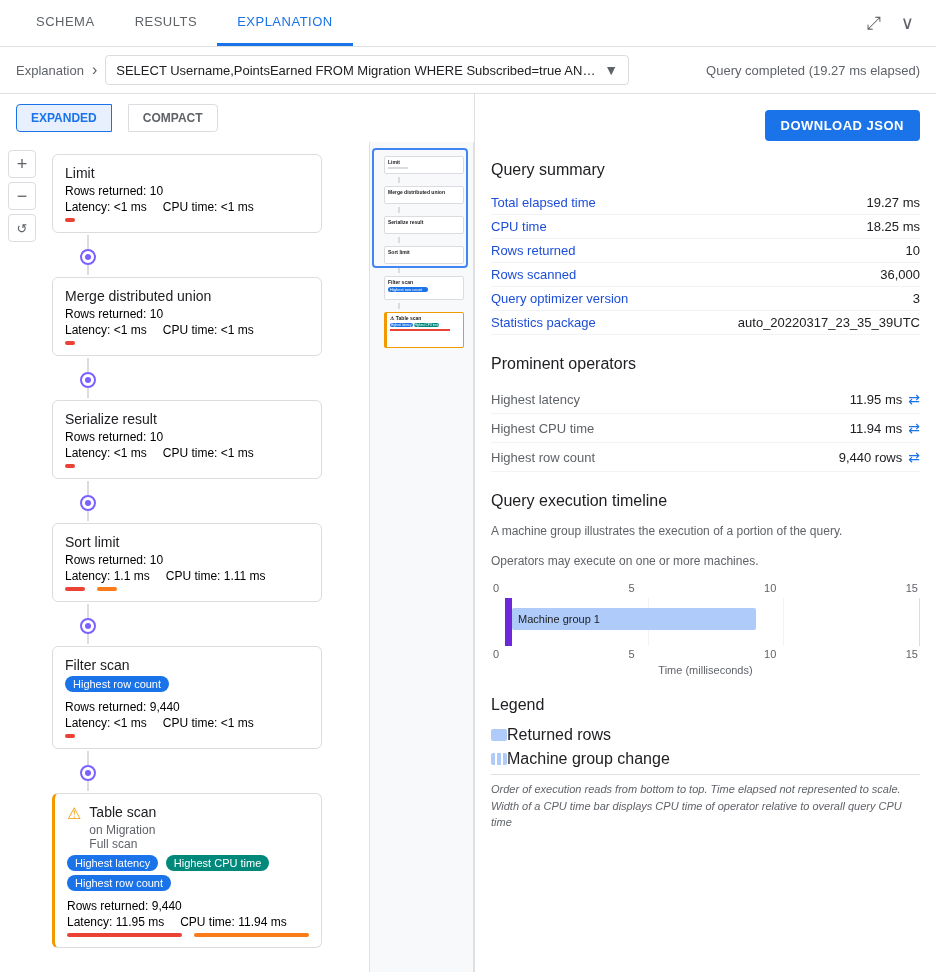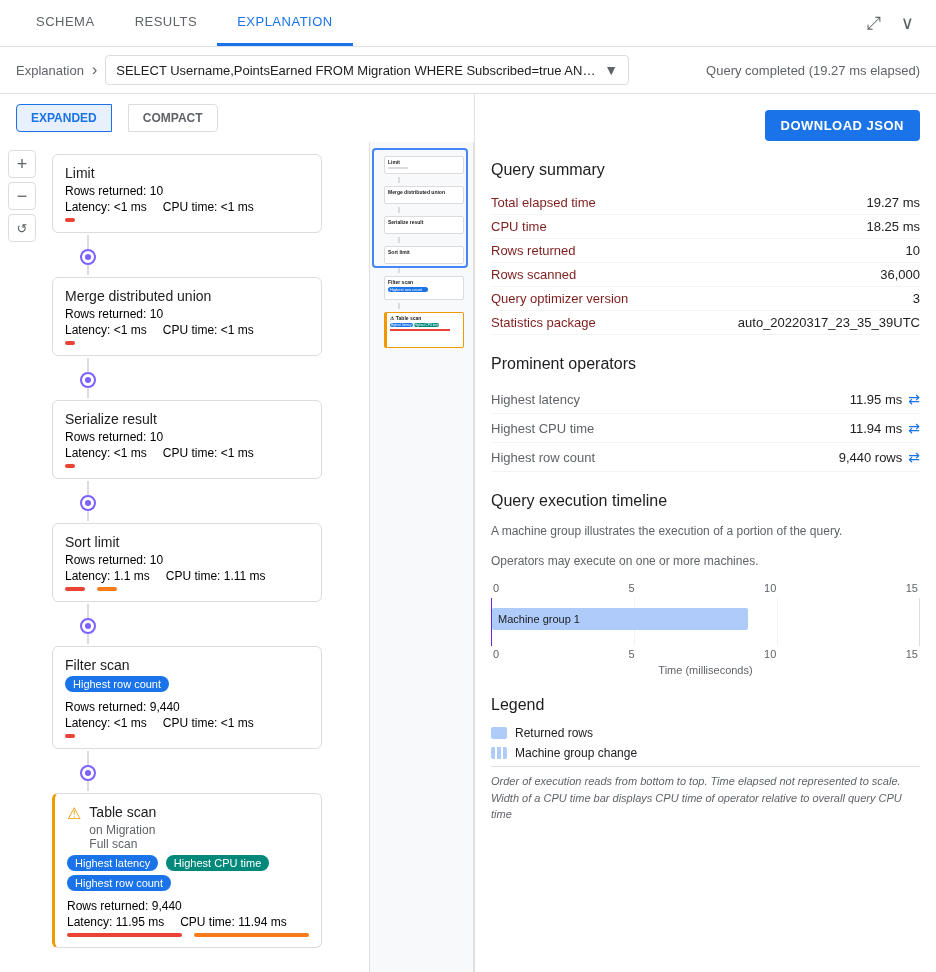--- a/index.html
+++ b/index.html
@@ -71,40 +71,40 @@
     
     .right-panel { flex: 1; padding: 16px; overflow: auto; display: flex; flex-direction: column; gap: 20px; }
 
     
     .download-btn { align-self: flex-end; background: #1a73e8; color: #fff; border: none; border-radius: 4px; padding: 8px 16px; font-size: 13px; font-weight: 600; cursor: pointer; letter-spacing: 0.5px; text-transform: uppercase; }
 
     
     .section-title { font-size: 16px; font-weight: 500; color: #202124; margin-bottom: 12px; }
     .summary-table { width: 100%; }
     .summary-row { display: flex; justify-content: space-between; padding: 4px 0; border-bottom: 1px solid #f1f3f4; }
-    .summary-key { color: #7f1d1d; font-size: 13px; }
+    .summary-key { color: #1d4ed8; font-size: 13px; }
     .summary-val { color: #202124; font-size: 13px; font-weight: 500; }
     .summary-val.multiline { text-align: right; }
 
     
     .prominent-row { display: flex; align-items: center; justify-content: space-between; padding: 6px 0; border-bottom: 1px solid #f1f3f4; }
     .prominent-key { color: #5f6368; font-size: 13px; }
     .prominent-val { color: #202124; font-size: 13px; font-weight: 500; display: flex; align-items: center; gap: 6px; }
     .link-icon { color: #1a73e8; font-size: 14px; cursor: pointer; }
 
     
     .timeline-desc { font-size: 12px; color: #5f6368; line-height: 1.5; margin-bottom: 12px; }
     .timeline-chart { position: relative; }
     .timeline-axis { display: flex; justify-content: space-between; font-size: 11px; color: #5f6368; margin-bottom: 4px; padding: 0 2px; }
     .timeline-bar { height: 20px; background: #aecbfa; display: flex; align-items: center; padding-left: 6px; font-size: 11px; color: #202124; border-radius: 2px; position: absolute; top: 4px; }
     .timeline-axis-bottom { display: flex; justify-content: space-between; font-size: 11px; color: #5f6368; padding: 0 2px; margin-top: 2px; }
     .timeline-xlabel { text-align: center; font-size: 11px; color: #5f6368; margin-top: 4px; }
 
     
-    .legend-item { display: flex; align-items: center; gap: 8px; margin-bottom: 6px; font-size: 12px; color: #202124; }
+    .legend-item { display: flex; align-items: center; margin-bottom: 6px; font-size: 16px; color: #202124; }
     .legend-box { width: 16px; height: 12px; background: #aecbfa; border-radius: 2px; }
     .legend-box-striped { width: 16px; height: 12px; background: repeating-linear-gradient(90deg, #aecbfa 0, #aecbfa 4px, #fff 4px, #fff 6px); border-radius: 2px; }
     .legend-note { font-size: 11px; color: #5f6368; line-height: 1.5; margin-top: 6px; font-style: italic; }
 
     
     .nodes-col { display: flex; flex-direction: column; align-items: flex-start; padding: 4px 4px 4px 8px; }
 
     
     .stat-bars { display: flex; gap: 6px; margin-top: 4px; align-items: center; }
     .latency-bar { height: 4px; background: #ea4335; border-radius: 2px; }
@@ -398,21 +398,21 @@
       <p class="timeline-desc">Operators may execute on one or more machines.</p>
       <div class="timeline-chart">
 
         <div class="timeline-axis">
           <span>0</span>
           <span>5</span>
           <span>10</span>
           <span>15</span>
         </div>
 
-        <div style="position:relative;height:48px;border-left:1px solid #6d28d9;border-right:1px solid #dadce0;">
+        <div style="position:relative;height:48px;border-left:7px solid #6d28d9;border-right:1px solid #dadce0;margin-left:14px;">
 
           <div style="position:absolute;left:33.33%;top:0;bottom:0;border-left:1px solid #f1f3f4;"></div>
           <div style="position:absolute;left:66.66%;top:0;bottom:0;border-left:1px solid #f1f3f4;"></div>
 
           <div class="timeline-bar" style="left:0;width:60%;top:10px;height:22px;">
             <span>Machine group 1</span>
           </div>
         </div>
 
         <div class="timeline-axis-bottom">

